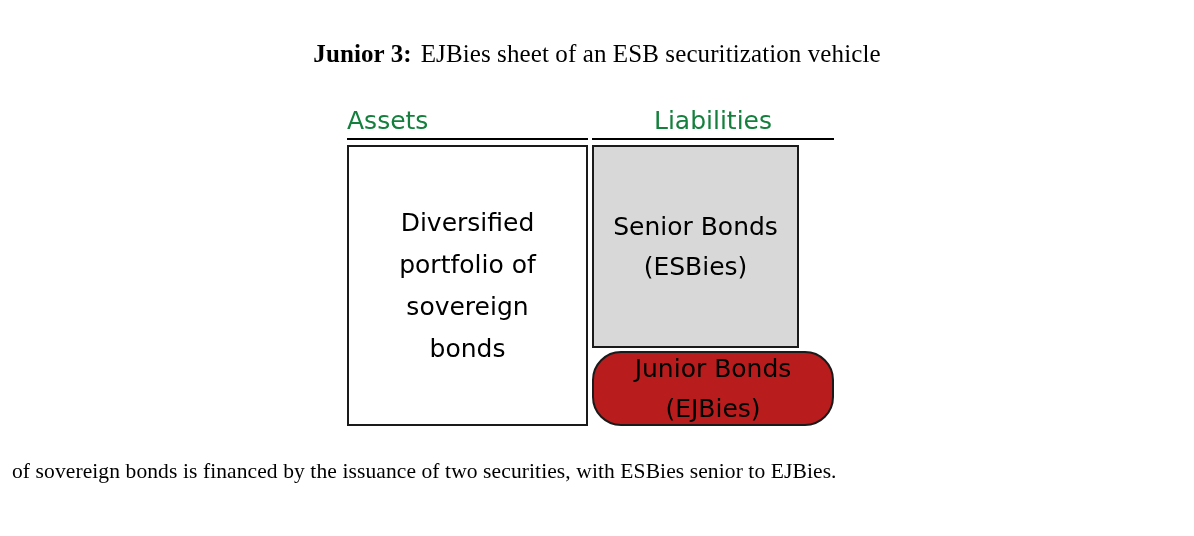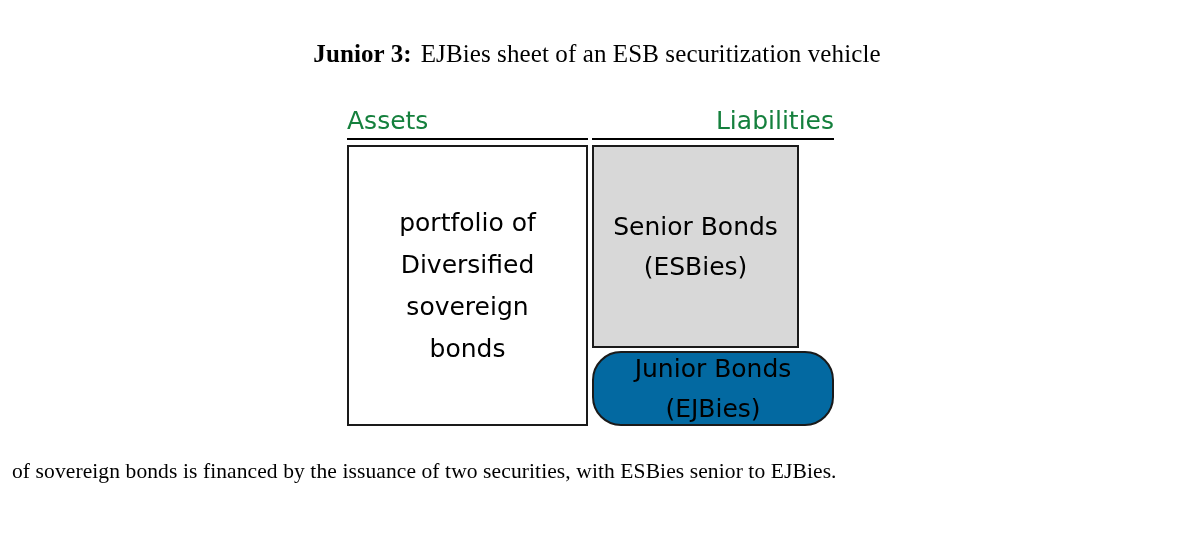--- a/index.html
+++ b/index.html
@@ -59,21 +59,21 @@
     box-sizing: border-box;
   }
   .col-header.assets {
     left: 0;
     width: 241px;
     text-align: left;
   }
   .col-header.liabilities {
     left: 245px;
     width: 242px;
-    text-align: right;
+    text-align: center;
   }
 
   .box {
     position: absolute;
     border: 2px solid #1a1a1a;
     box-sizing: border-box;
     font-family: "DejaVu Sans", "Liberation Sans", sans-serif;
     color: #000;
     display: flex;
     align-items: center;
@@ -99,21 +99,21 @@
     background: #d8d8d8;
     font-size: 25px;
     line-height: 40px;
   }
 
   .box-junior {
     left: 245px;
     top: 245px;
     width: 242px;
     height: 75px;
-    background: #0369a1;
+    background: #b91c1c;
     font-size: 25px;
     line-height: 40px;
     border-radius: 29px;
   }
 
   .box-text {
     display: block;
     padding: 0 6px;
   }
   .box-text .ln { display: block; }
@@ -142,22 +142,22 @@
   <span class="fig-num">Junior 3:</span><span class="fig-caption">EJBies sheet of an ESB securitization vehicle</span>
 </div>
 
 <div class="diagram">
 
   <div class="col-header assets">Assets</div>
   <div class="col-header liabilities">Liabilities</div>
 
   <div class="box box-assets">
     <span class="box-text">
+      <span class="ln">Diversified</span>
       <span class="ln">portfolio of</span>
-      <span class="ln">Diversified</span>
       <span class="ln">sovereign</span>
       <span class="ln">bonds</span>
     </span>
   </div>
 
   <div class="box box-senior">
     <span class="box-text">
       <span class="ln">Senior Bonds</span>
       <span class="ln">(ESBies)</span>
     </span>

